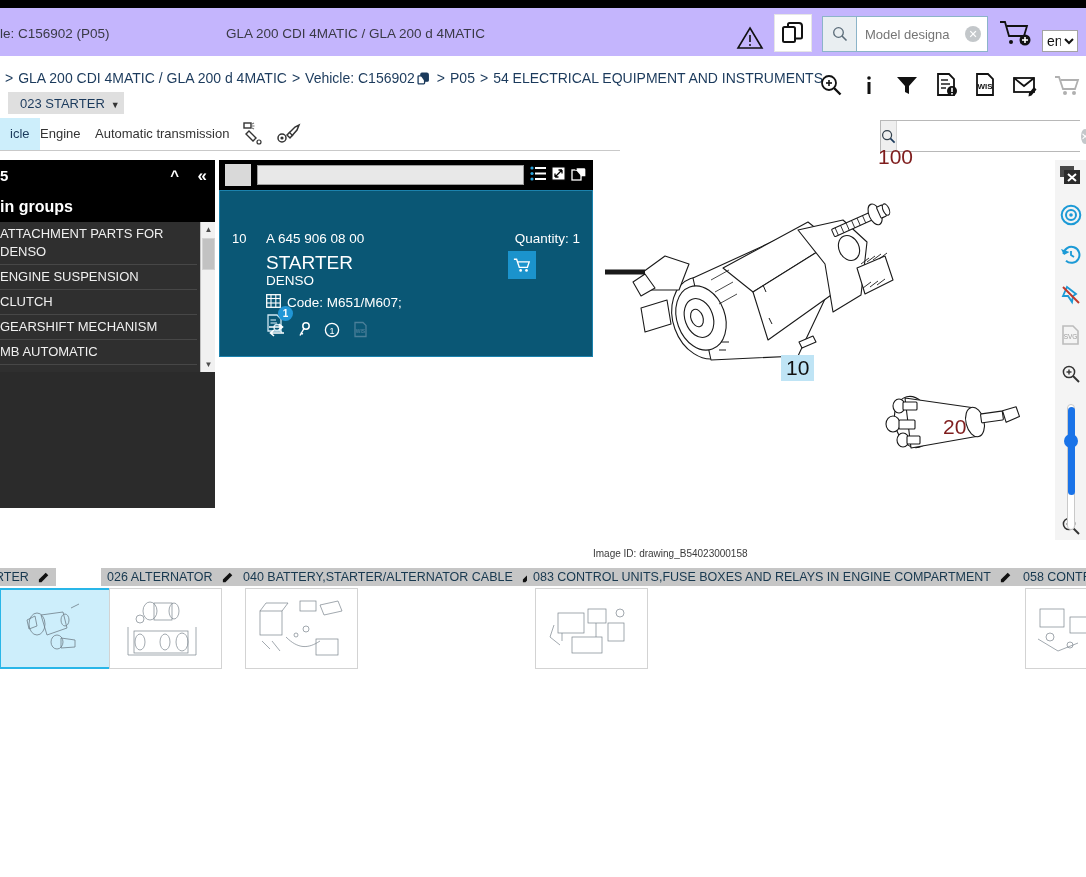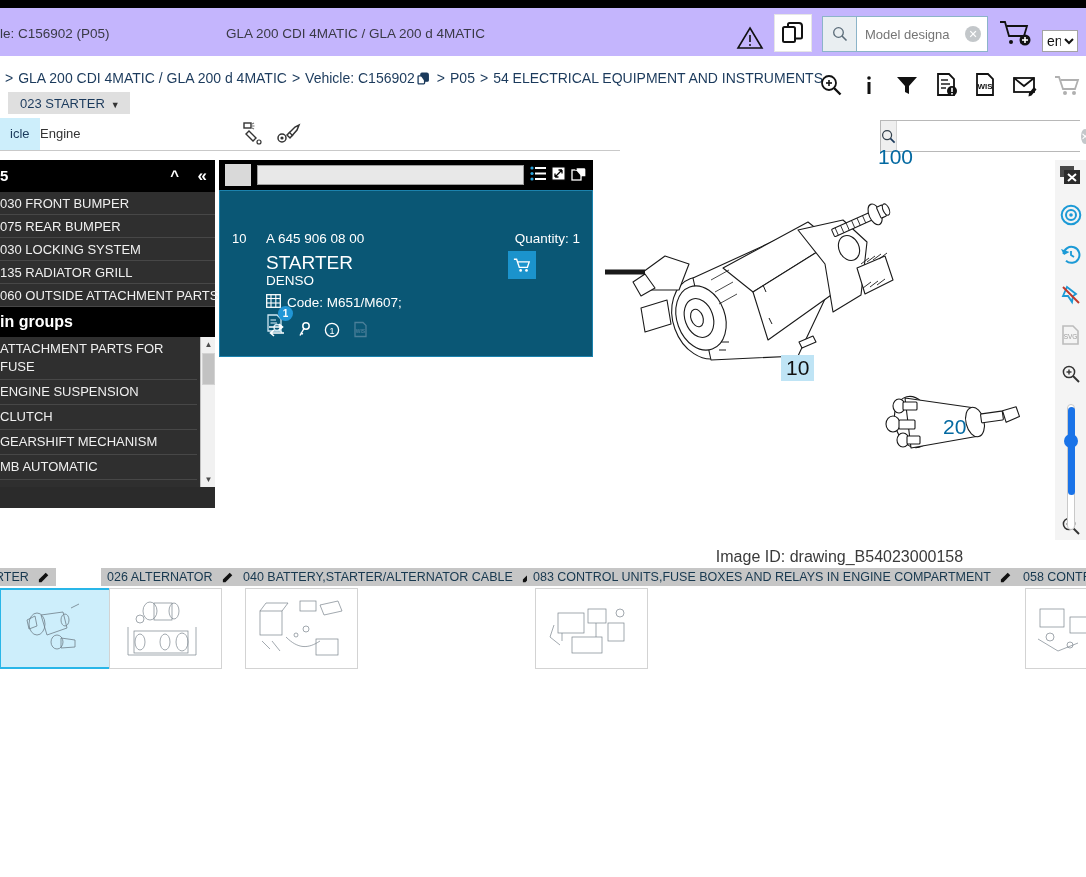--- a/index.html
+++ b/index.html
@@ -54,21 +54,21 @@
     font-family:"Liberation Sans", sans-serif; color:#111;
   }
 
   
   .crumb-wrap { position:absolute; left:0; top:62px; width:1086px; height:54px; background:#fff; }
   .crumb-line { position:absolute; left:0; top:8px; font-size:14px; color:#1b3a5c; white-space:nowrap; }
   .crumb-line .sep { color:#1b3a5c; margin:0 5px; }
   .crumb-copy { display:inline-block; vertical-align:-2px; margin:0 2px; }
   .crumb-chip {
     position:absolute; left:8px; top:30px; height:22px; background:#dfdfdf;
-    font-size:13px; color:#1b3a5c; padding:2px 10px 0 12px; line-height:20px; white-space:nowrap;
+    font-size:13px; color:#1b3a5c; padding:2px 4px 0 12px; line-height:20px; white-space:nowrap;
   }
   .crumb-chip .caret { font-size:9px; margin-left:6px; color:#333; }
 
   .tool-icons { position:absolute; right:6px; top:10px; display:flex; align-items:center; gap:16px; }
   .tool-icons svg { display:block; }
 
   
   .tabrow { position:absolute; left:0; top:118px; width:972px; height:34px; background:#fff; }
   .tab {
     position:absolute; top:0; height:32px; line-height:32px; font-size:13px; color:#333; padding:0 10px;
@@ -147,23 +147,23 @@
   }
   .pp-qty { position:absolute; right:12px; top:40px; font-size:13.5px; }
   .pp-cart {
     position:absolute; right:56px; top:60px; width:28px; height:28px; background:#1b93cc;
     display:flex; align-items:center; justify-content:center; cursor:pointer;
   }
   .pp-actions { position:absolute; left:48px; bottom:14px; display:flex; align-items:center; gap:13px; }
 
   
   .drawing-area { position:absolute; left:593px; top:160px; width:493px; height:408px; background:#fff; }
-  .callout { position:absolute; font-size:21px; color:#0369a1; font-weight:normal; }
+  .callout { position:absolute; font-size:21px; color:#7f1d1d; font-weight:normal; }
   .callout.hl { background:#bfe4f5; padding:1px 5px; color:#111; }
-  .img-id { position:absolute; left:0; top:388px; width:493px; text-align:center; font-size:16px; color:#3a3a3a; }
+  .img-id { position:absolute; left:0; top:388px; width:493px; font-size:10px; color:#3a3a3a; }
 
   .rtool {
     position:absolute; right:0; top:160px; width:31px; height:380px; background:#f4f4f4;
     display:flex; flex-direction:column; align-items:center; padding-top:6px; gap:14px;
   }
   .rtool .ri { cursor:pointer; display:block; }
   .zslider { position:relative; width:14px; height:126px; margin-top:2px; }
   .zslider .track { position:absolute; left:3px; top:0; width:8px; height:126px; background:#fff; border:1px solid #c9c9c9; border-radius:4px; }
   .zslider .fill { position:absolute; left:4px; bottom:1px; width:7px; height:88px; background:#1a73e8; border-radius:4px; }
   .zslider .knob { position:absolute; left:0; top:30px; width:14px; height:14px; border-radius:50%; background:#1a73e8; cursor:pointer; }
@@ -297,20 +297,21 @@
             <circle cx="11" cy="20" r="2" fill="#b0b0b0"></circle>
             <circle cx="20" cy="20" r="2" fill="#b0b0b0"></circle>
           </svg>
       </span>
     </div>
   </div>
 
   <div class="tabrow">
     <div class="tab active" style="left:0;">icle</div>
     <div class="tab" style="left:30px;">Engine</div>
+    <div class="tab" style="left:85px;">Automatic transmission</div>
     <div class="tabicons">
       <span>
         <svg width="24" height="26" viewBox="0 0 24 26">
             <rect x="4" y="2" width="7" height="5" fill="none" stroke="#333" stroke-width="1.4"></rect>
             <path d="M12 3 l2 -1 M12 5 l2.5 0 M12 7 l2 1" stroke="#777" stroke-width="1.2"></path>
             <path d="M9 10 L16 17 L13 20 L6 13 Z" fill="none" stroke="#333" stroke-width="1.4"></path>
             <circle cx="19" cy="21" r="2" fill="none" stroke="#333" stroke-width="1.2"></circle>
           </svg>
       </span>
       <span>
@@ -335,30 +336,23 @@
     <input type="text" value="" placeholder="" style="">
     <span class="clr">✕</span>
   </div>
 
   <div class="sidebar">
     <div class="sb-head">
       <span class="title">5</span>
       <span class="chev">^</span>
       <span class="dchev">«</span>
     </div>
-    <div class="sb-list">
-      <div class="sb-item">030 FRONT BUMPER</div>
-      <div class="sb-item">075 REAR BUMPER</div>
-      <div class="sb-item">030 LOCKING SYSTEM</div>
-      <div class="sb-item">135 RADIATOR GRILL</div>
-      <div class="sb-item">060 OUTSIDE ATTACHMENT PARTS</div>
-    </div>
     <div class="sb-subhead">in groups</div>
     <div class="sb-scrollzone">
-      <div class="sb-item2">ATTACHMENT PARTS FOR FUSE</div>
+      <div class="sb-item2">ATTACHMENT PARTS FOR DENSO</div>
       <div class="sb-item2">ENGINE SUSPENSION</div>
       <div class="sb-item2">CLUTCH</div>
       <div class="sb-item2">GEARSHIFT MECHANISM</div>
       <div class="sb-item2">MB AUTOMATIC</div>
       <div class="sb-scrollbar">
         <div class="arr">▲</div>
         <div class="thumb"></div>
         <div class="arr bot">▼</div>
       </div>
     </div>

